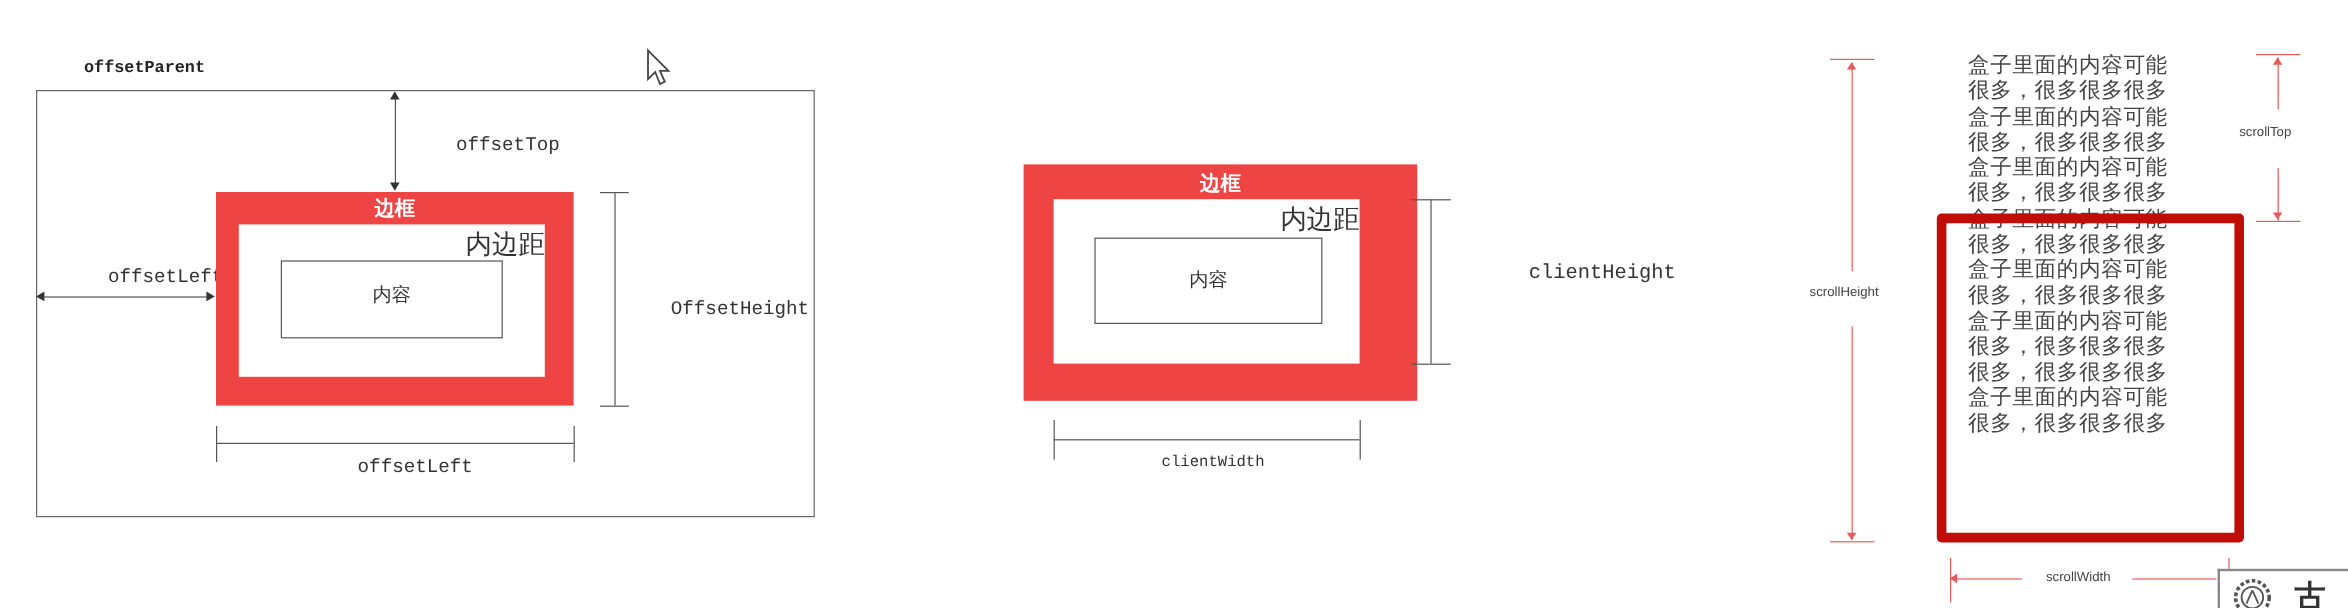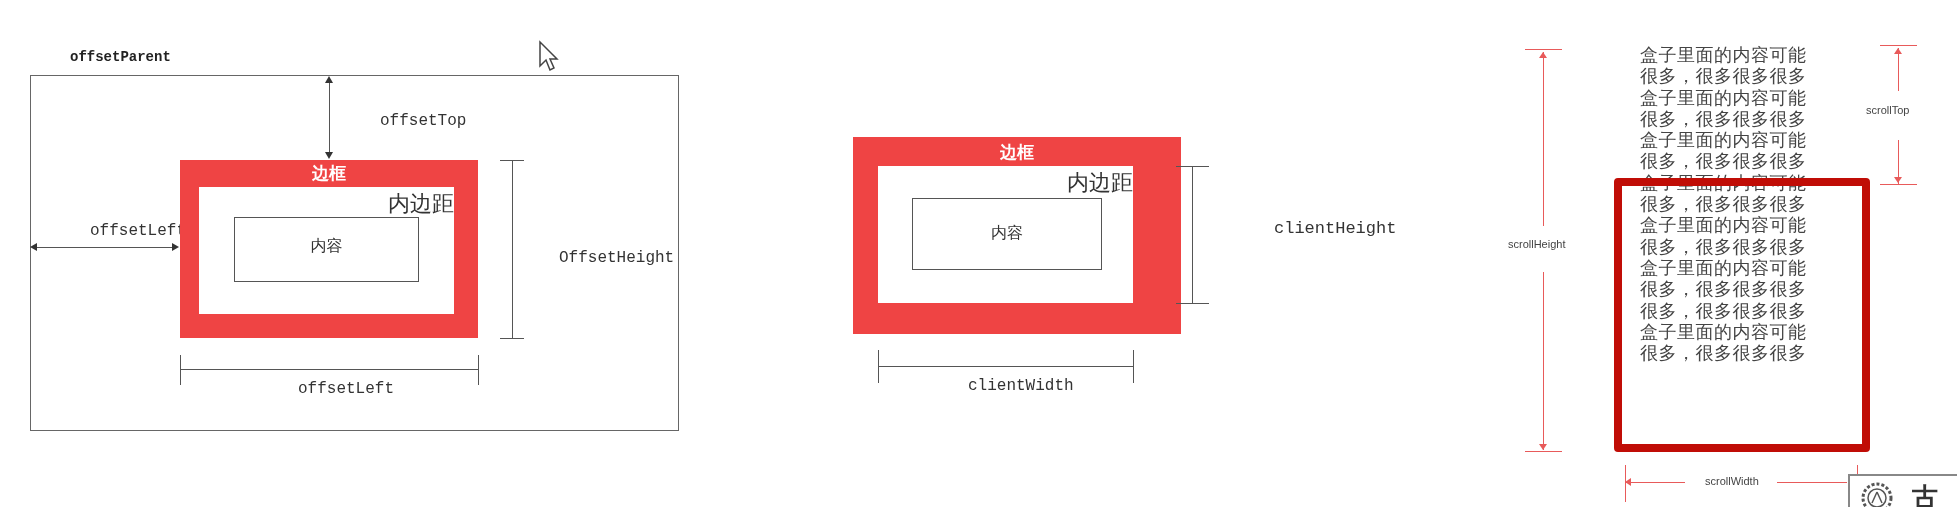--- a/index.html
+++ b/index.html
@@ -79,21 +79,21 @@
   </div>
 
   <div class="hline" style="left:1176px;top:166px;width:33px;"></div>
   <div class="vline" style="left:1192px;top:166px;height:137px;"></div>
   <div class="hline" style="left:1176px;top:303px;width:33px;"></div>
   <div class="abs mono" style="left:1236px;top:219px;font-size:17px;">clientHeight</div>
 
   <div class="vline" style="left:878px;top:350px;height:33px;"></div>
   <div class="hline" style="left:878px;top:366px;width:255px;"></div>
   <div class="vline" style="left:1133px;top:350px;height:33px;"></div>
-  <div class="abs mono" style="left:930px;top:377px;font-size:16px;">clientWidth</div>
+  <div class="abs mono" style="left:930px;top:377px;font-size:13px;">clientWidth</div>
 </div>
 
 <div>
 
   <div class="red-h" style="left:1525px;top:49px;width:37px;"></div>
   <div class="red-v" style="left:1543px;top:52px;height:174px;"></div>
   <div class="abs small" style="left:1508px;top:238px;font-size:11px;">scrollHeight</div>
   <div class="red-v" style="left:1543px;top:272px;height:178px;"></div>
   <div class="red-h" style="left:1525px;top:451px;width:37px;"></div>
   <div class="abs" style="left:1539px;top:52px;width:0;height:0;border-left:4px solid transparent;border-right:4px solid transparent;border-bottom:6px solid #e85a5a;"></div>

